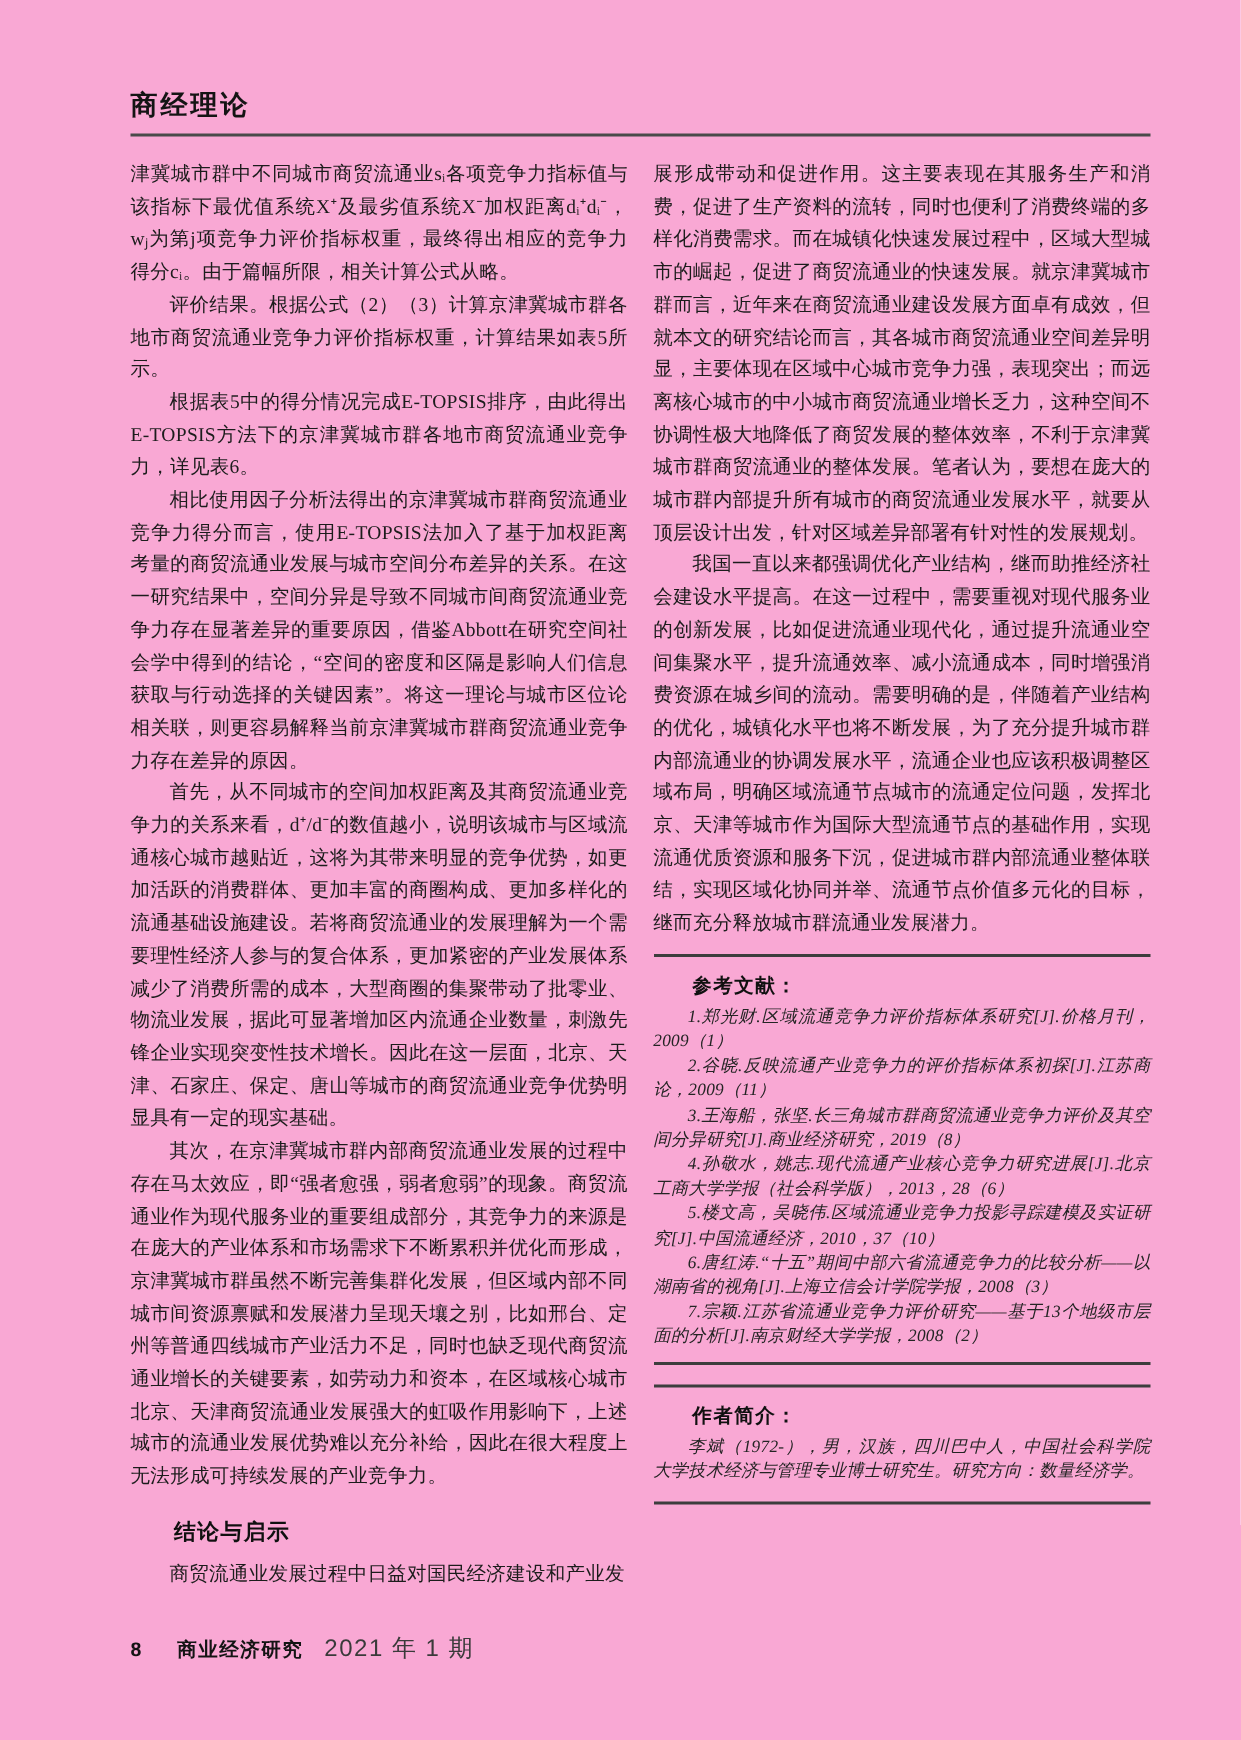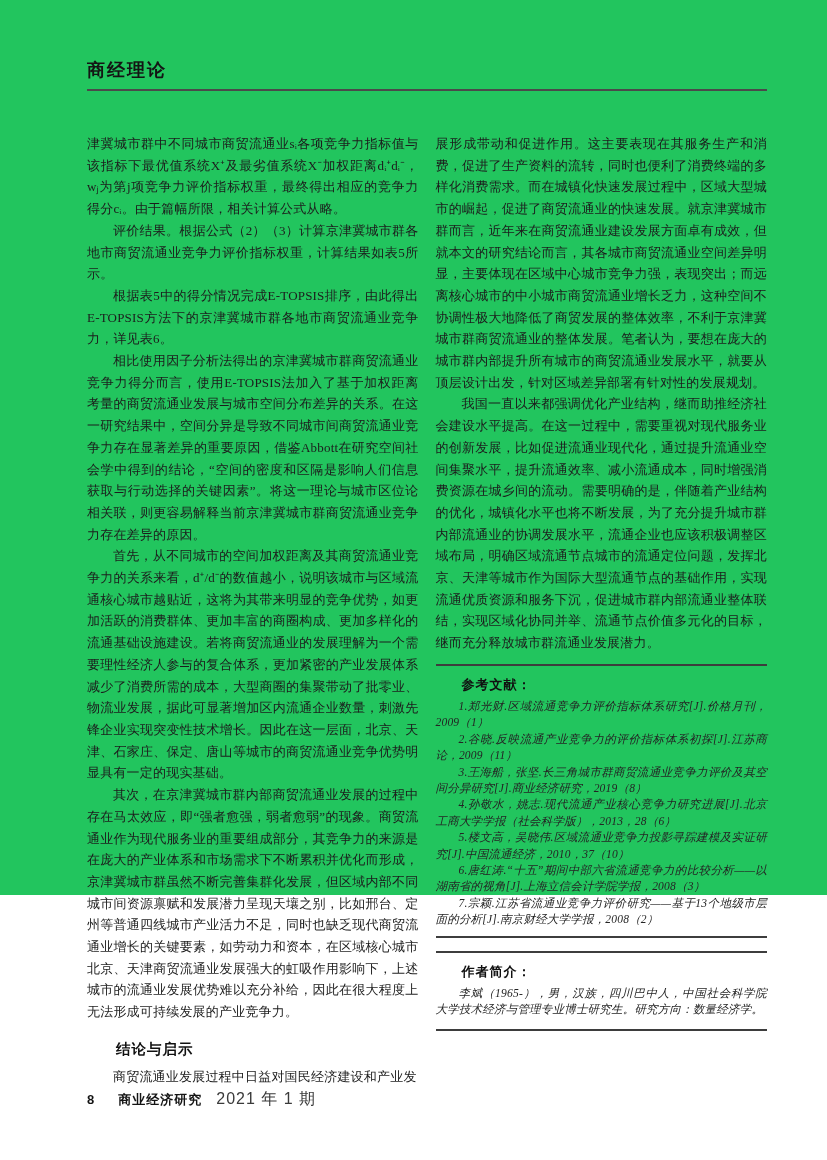--- a/index.html
+++ b/index.html
@@ -6,42 +6,42 @@
   html, body { background: #ffffff; }
   body {
     width: 827px; height: 1160px;
     font-family: "Liberation Serif", serif;
     color: #1c1c1c;
     position: relative;
     overflow: hidden;
   }
   .page {
     position: relative;
-    width: 827px; height: 895px;
+    width: 827px; height: 1160px;
     padding: 58px 60px 0 87px;
-    background: #22c55e;
+    background: #f9a8d4;
   }
   
   .section-head {
     font-family: "Liberation Sans", sans-serif;
     font-weight: bold;
     font-size: 18px;
     letter-spacing: 2px;
     color: #141414;
   }
   .head-rule {
     border: none;
     border-top: 2px solid #4a4a4a;
     margin-top: 7px;
   }
   
   .columns {
     display: flex;
     gap: 17px;
-    margin-top: 42px;
+    margin-top: 14px;
   }
   .col { width: 331.5px; }
   .col p.body-par {
     font-size: 13px;
     line-height: 21.7px;
     text-align: justify;
     text-indent: 2em;
     letter-spacing: 0.2px;
     color: #1c1c1c;
   }
@@ -135,21 +135,21 @@
         <p class="ref-item">7.宗颖.江苏省流通业竞争力评价研究——基于13个地级市层面的分析[J].南京财经大学学报，2008（2）</p>
       </div>
 
       <div class="double-rule">
         <div class="bar"></div>
         <div class="bar"></div>
       </div>
 
       <div class="bio-block">
         <div class="block-title">作者简介：</div>
-        <p class="bio-text">李斌（1965-），男，汉族，四川巴中人，中国社会科学院大学技术经济与管理专业博士研究生。研究方向：数量经济学。</p>
+        <p class="bio-text">李斌（1972-），男，汉族，四川巴中人，中国社会科学院大学技术经济与管理专业博士研究生。研究方向：数量经济学。</p>
       </div>
 
       <hr class="rule-thick bio-rule">
     </div>
 
   </div>
 
   <div class="footer">
     <span class="page-num">8</span>
     <span class="journal-name">商业经济研究</span>

